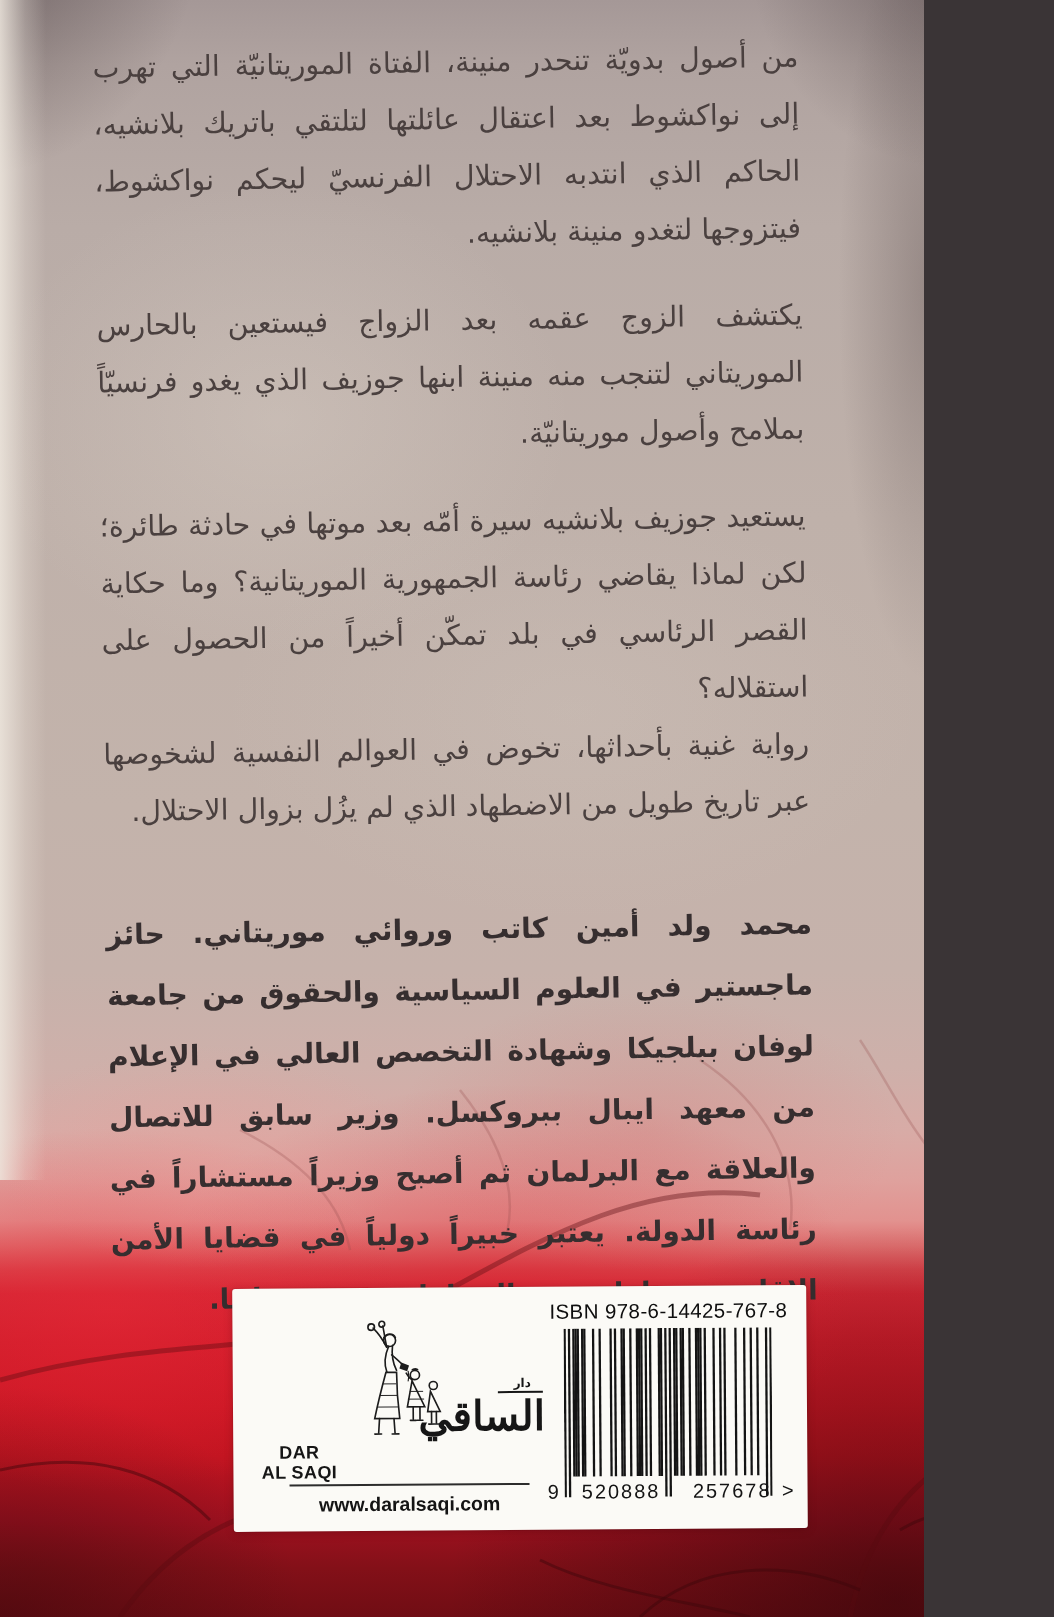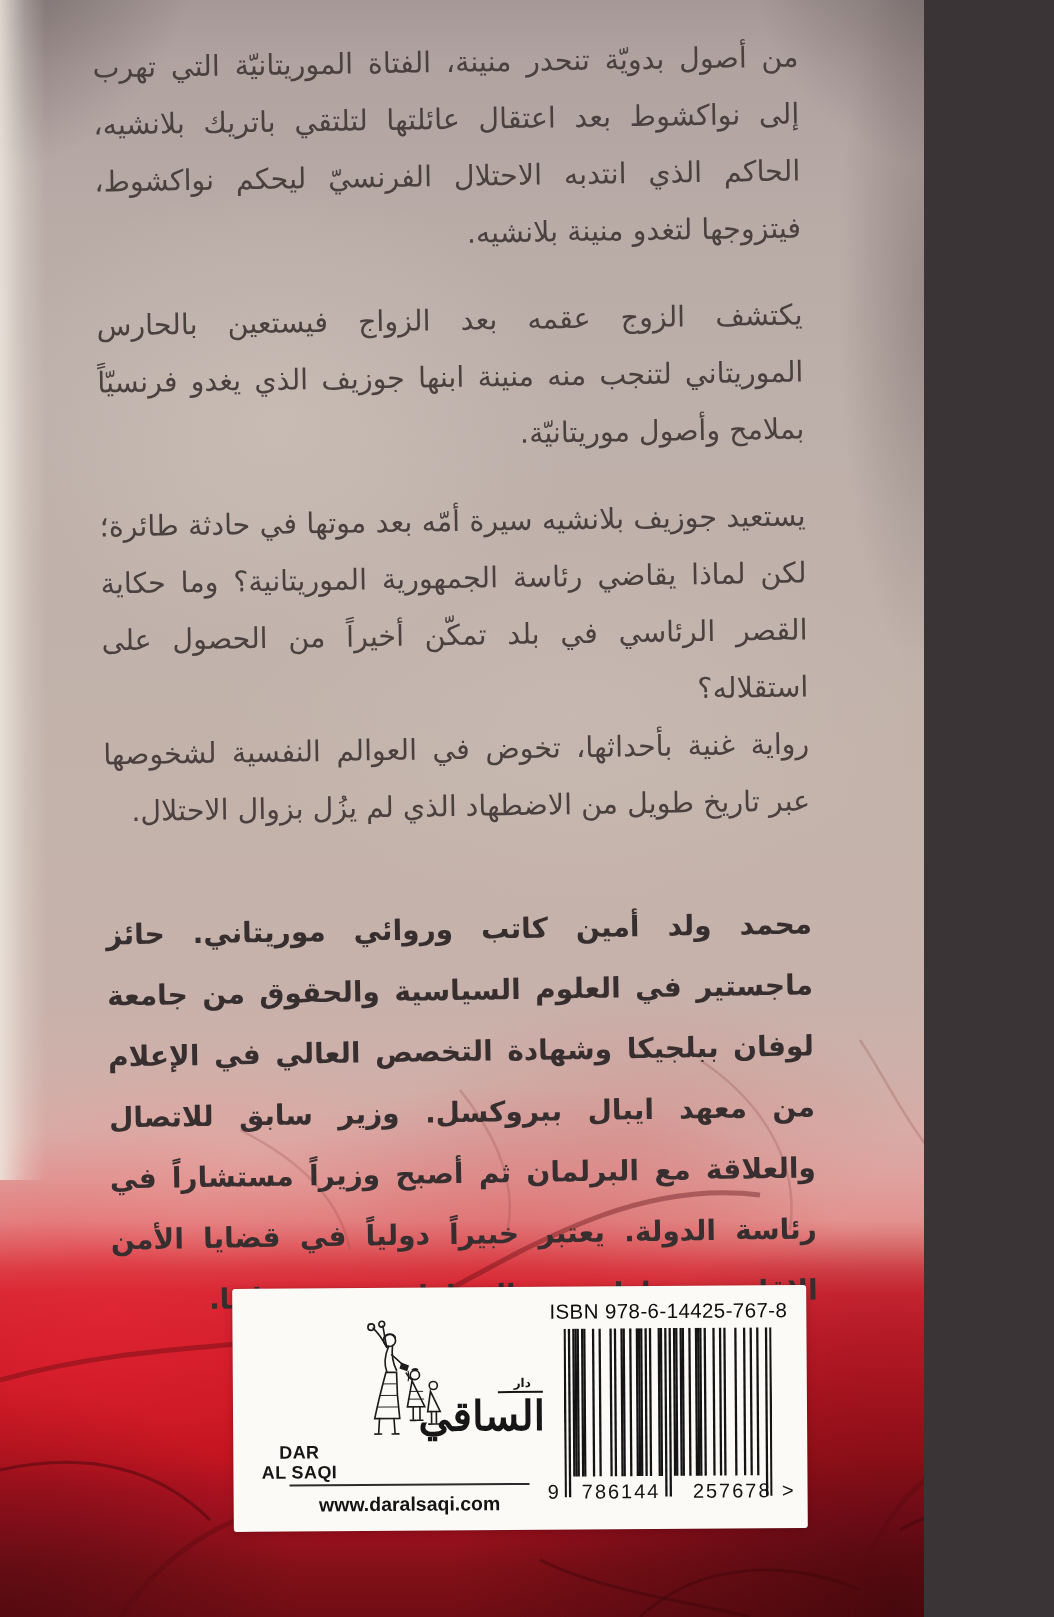--- a/index.html
+++ b/index.html
@@ -215,20 +215,20 @@
           <rect x="73" y="0" width="1.04" height="86"></rect>
           <rect x="78" y="0" width="1.04" height="86"></rect>
           <rect x="82" y="0" width="1.04" height="86"></rect>
           <rect x="85" y="0" width="1.04" height="86"></rect>
           <rect x="88" y="0" width="1.04" height="86"></rect>
           <rect x="92" y="0" width="1.04" height="98"></rect>
           <rect x="94" y="0" width="1.04" height="98"></rect>
         </svg>
       <div class="bc-digits">
         <span class="bc-left">9</span>
-        <span class="bc-g1">786144</span>
+        <span class="bc-g1">520888</span>
         <span class="bc-g2">257678</span>
         <span class="bc-end">&gt;</span>
       </div>
     </div>
 
   </div>
 </div>
 
 </body></html>

